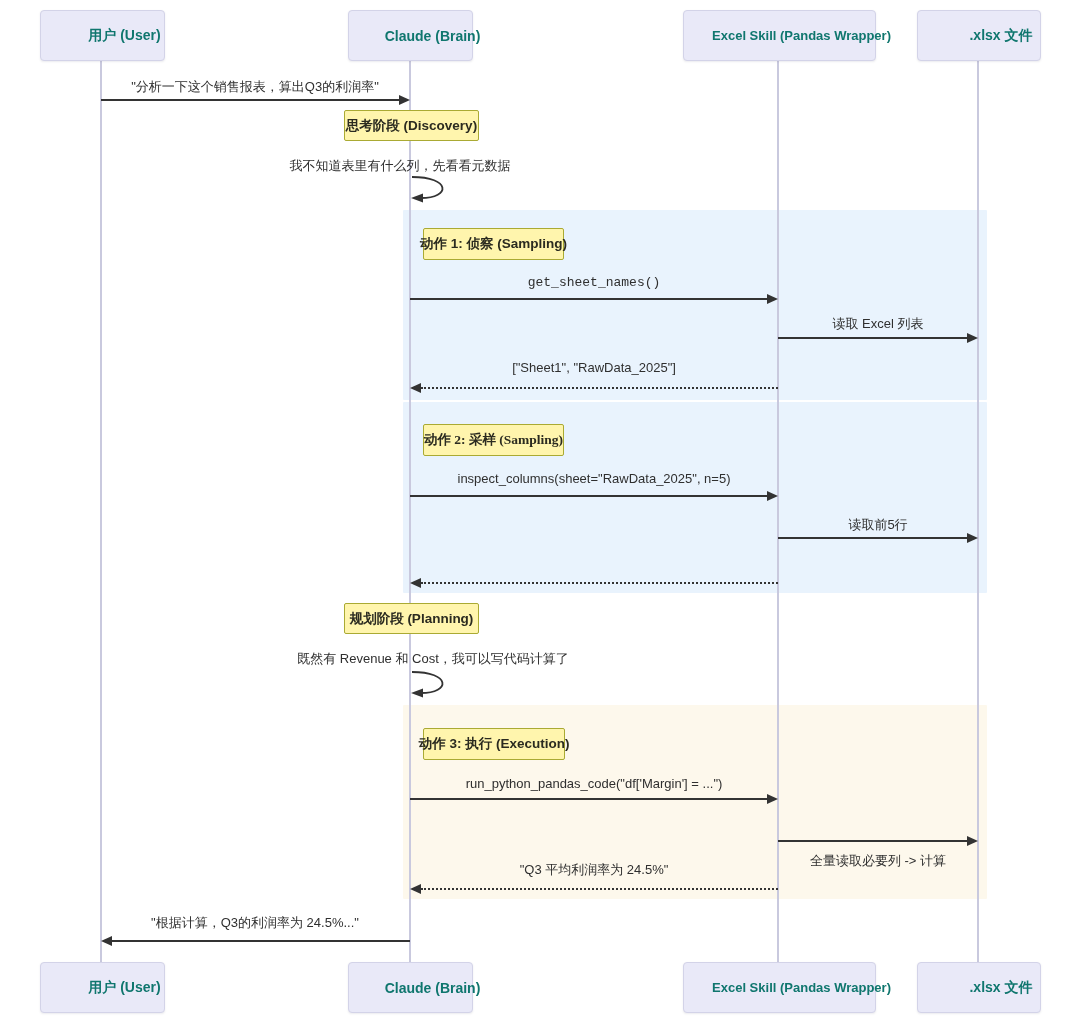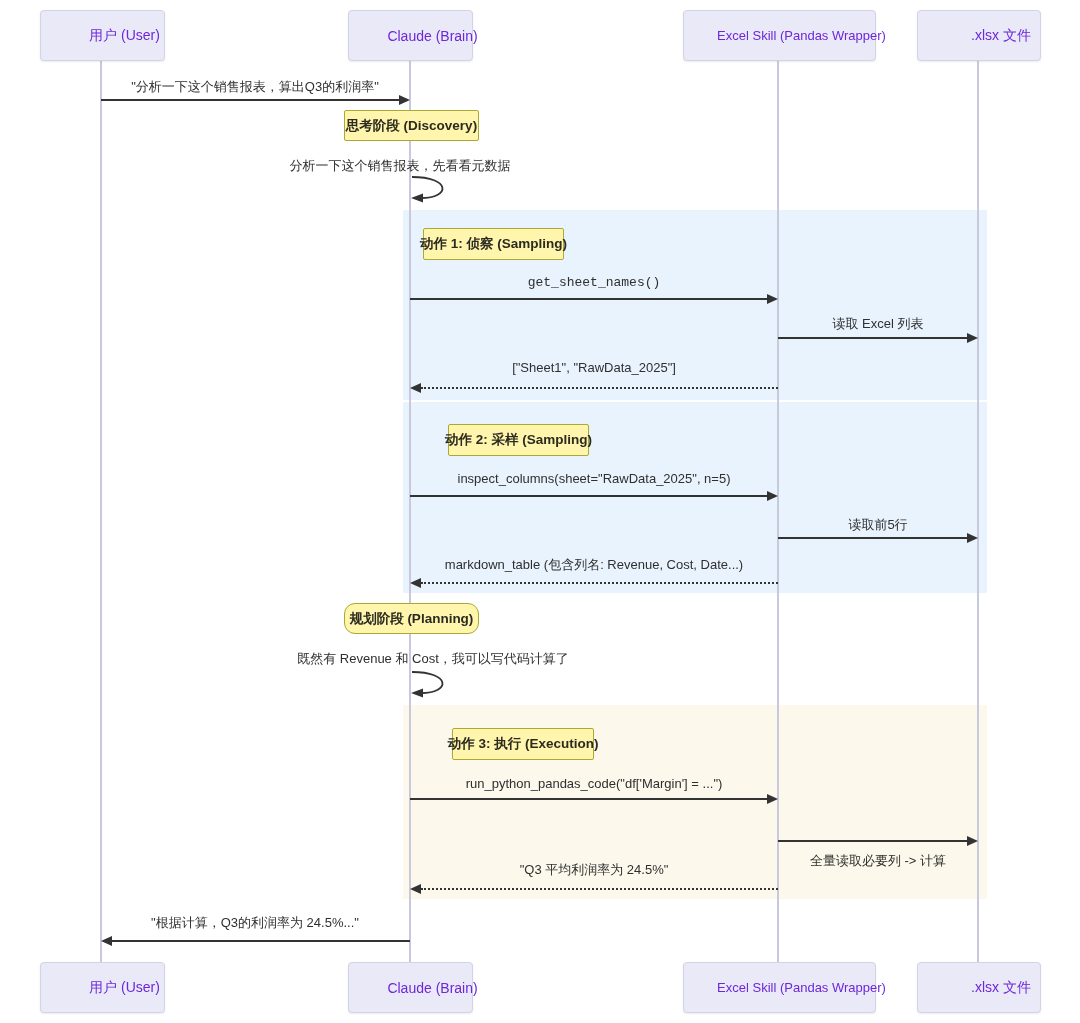--- a/index.html
+++ b/index.html
@@ -6,21 +6,21 @@
   #diagram{
     position:relative;width:1080px;height:1023px;background:#ffffff;
     font-family:"Liberation Sans","DejaVu Sans",sans-serif;color:var(--text,#2f2f2f);
     overflow:hidden;
   }
   .participant{
     position:absolute;height:49px;display:flex;align-items:center;justify-content:center;
     background:var(--participant_fill,#e9e9f8);border:1px solid var(--participant_border,#d3d3e8);
     border-radius:4px;box-shadow:0 1px 2px rgba(60,60,100,.10);z-index:3;
   }
-  .participant .plabel{font-size:14px;font-weight:400;white-space:nowrap;color:#6d28d9;margin-left:44px;}
+  .participant .plabel{font-size:14px;font-weight:700;white-space:nowrap;color:#0f766e;margin-left:44px;}
   .lifeline{position:absolute;width:2px;background:var(--lifeline,#c9c9de);top:59px;height:904px;z-index:2;}
   .section{position:absolute;left:403px;width:584px;z-index:1;border-radius:1px;}
   .section.blue{background:var(--section_blue,#e9f3fd);}
   .section.cream{background:var(--section_cream,#fdf8ec);}
   .notebox{
     position:absolute;display:flex;align-items:center;justify-content:center;
     background:var(--note_fill,#fff5ad);border:1px solid var(--note_border,#aaaa33);
     border-radius:2px;font-size:13.5px;font-weight:600;white-space:nowrap;z-index:4;color:#2b2b20;
   }
   .msg{
@@ -62,21 +62,21 @@
   </div>
 
   <div class="msg" style="left:255px;top:78px;">"分析一下这个销售报表，算出Q3的利润率"</div>
   <div class="arrow" style="left:101px;top:95px;width:309px;">
     <div class="shaft"></div>
     <div class="head-r"></div>
   </div>
 
   <div class="notebox" style="left:344px;top:110px;width:133px;height:29px;">思考阶段 (Discovery)</div>
 
-  <div class="msg" style="left:400px;top:157px;">分析一下这个销售报表，先看看元数据</div>
+  <div class="msg" style="left:400px;top:157px;">我不知道表里有什么列，先看看元数据</div>
   <svg class="selfloop" style="left:411px;top:175px;" width="48" height="28" viewBox="0 0 48 28">
     <path d="M1,2 C40,2 40,23 10,23" fill="none" stroke="currentColor" stroke-width="1.8"></path>
     <polygon points="12,18.5 0,23 12,27.5" fill="currentColor"></polygon>
   </svg>
 
   <div class="notebox" style="left:423px;top:228px;width:139px;height:30px;">动作 1: 侦察 (Sampling)</div>
   <div class="msg" style="left:594px;top:275px;font-family:Liberation Mono, monospace;">get_sheet_names()</div>
   <div class="arrow" style="left:410px;top:294px;width:368px;">
     <div class="shaft"></div>
     <div class="head-r"></div>
@@ -85,46 +85,45 @@
   <div class="arrow" style="left:778px;top:333px;width:200px;">
     <div class="shaft"></div>
     <div class="head-r"></div>
   </div>
   <div class="msg" style="left:594px;top:360px;">["Sheet1", "RawData_2025"]</div>
   <div class="arrow dashed" style="left:410px;top:383px;width:368px;">
     <div class="head-l"></div>
     <div class="shaft"></div>
   </div>
 
-  <div class="notebox" style="left:448px;top:424px;width:139px;height:30px;">动作 2: 采样 (Sampling)</div>
+  <div class="notebox" style="left:423px;top:424px;width:139px;height:30px;font-family:Liberation Serif, serif;">动作 2: 采样 (Sampling)</div>
   <div class="msg" style="left:594px;top:471px;">inspect_columns(sheet="RawData_2025", n=5)</div>
   <div class="arrow" style="left:410px;top:491px;width:368px;">
     <div class="shaft"></div>
     <div class="head-r"></div>
   </div>
   <div class="msg" style="left:878px;top:516px;">读取前5行</div>
   <div class="arrow" style="left:778px;top:533px;width:200px;">
     <div class="shaft"></div>
     <div class="head-r"></div>
   </div>
-  <div class="msg" style="left:594px;top:556px;">markdown_table (包含列名: Revenue, Cost, Date...)</div>
   <div class="arrow dashed" style="left:410px;top:578px;width:368px;">
     <div class="head-l"></div>
     <div class="shaft"></div>
   </div>
 
-  <div class="notebox" style="left:344px;top:603px;width:133px;height:29px;border-radius:11px;">规划阶段 (Planning)</div>
+  <div class="notebox" style="left:344px;top:603px;width:133px;height:29px;">规划阶段 (Planning)</div>
 
   <div class="msg" style="left:433px;top:650px;">既然有 Revenue 和 Cost，我可以写代码计算了</div>
   <svg class="selfloop" style="left:411px;top:670px;" width="48" height="28" viewBox="0 0 48 28">
     <path d="M1,2 C40,2 40,23 10,23" fill="none" stroke="currentColor" stroke-width="1.8"></path>
     <polygon points="12,18.5 0,23 12,27.5" fill="currentColor"></polygon>
   </svg>
 
-  <div class="notebox" style="left:423px;top:728px;width:140px;height:30px;margin-left:29px;">动作 3: 执行 (Execution)</div>
+  <div class="notebox" style="left:423px;top:728px;width:140px;height:30px;">动作 3: 执行 (Execution)</div>
   <div class="msg" style="left:594px;top:776px;">run_python_pandas_code("df['Margin'] = ...")</div>
   <div class="arrow" style="left:410px;top:794px;width:368px;">
     <div class="shaft"></div>
     <div class="head-r"></div>
   </div>
   <div class="msg" style="left:878px;top:816px;margin-top:36px;">全量读取必要列 -&gt; 计算</div>
   <div class="arrow" style="left:778px;top:836px;width:200px;">
     <div class="shaft"></div>
     <div class="head-r"></div>
   </div>

